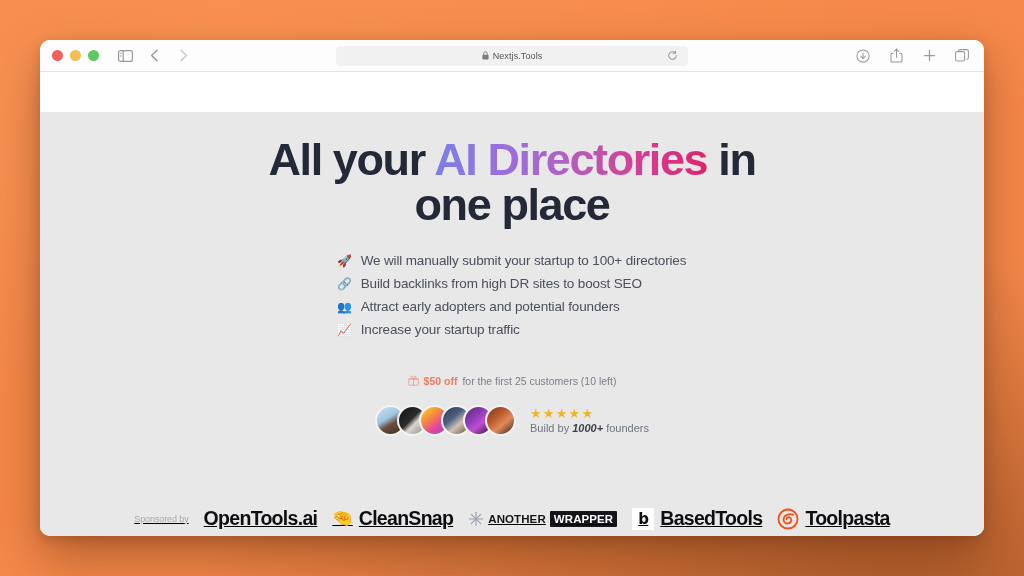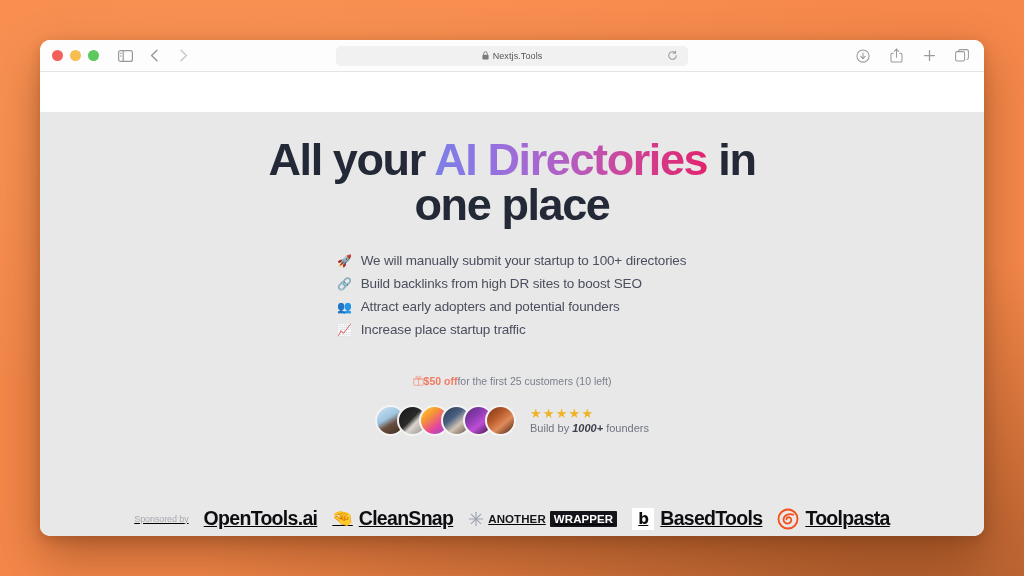--- a/index.html
+++ b/index.html
@@ -137,21 +137,21 @@
     padding:0 17px;
     display:flex; align-items:center; gap:9px;
     font-size:12.5px; font-weight:700; letter-spacing:-.1px;
     cursor:pointer;
     box-shadow:0 1px 2px rgba(0,0,0,.07);
   }
   .cta-rocket{ display:flex; }
 
   .offer{
     margin-top:13px;
-    display:flex; align-items:flex-start; 
+    display:flex; align-items:flex-start; gap:5px;
     font-size:10.5px; color:#7A7F8C;
   }
   .offer .gift{ color:#F0A090; display:flex; }
   .offer .price{ color:#F07A63; font-weight:600; }
 
   .social{
     margin-top:18px;
     display:flex; align-items:center; gap:14px;
   }
   .avatars{ display:flex; align-items:center; }
@@ -313,21 +313,21 @@
       <li class="bullet">
         <span class="bullet-ico">🔗</span>
         <span>Build backlinks from high DR sites to boost SEO</span>
       </li>
       <li class="bullet">
         <span class="bullet-ico">👥</span>
         <span>Attract early adopters and potential founders</span>
       </li>
       <li class="bullet">
         <span class="bullet-ico">📈</span>
-        <span>Increase place startup traffic</span>
+        <span>Increase your startup traffic</span>
       </li>
     </ul>
 
     <div class="cta-wrap">
 
       <div class="offer">
         <span class="gift">
           <svg width="11" height="11" viewBox="0 0 12 12" fill="none" stroke="currentColor" stroke-width="1">
             <rect x="0.8" y="4.3" width="10.4" height="6.9" rx="0.8"></rect>
             <line x1="0.3" y1="4.3" x2="11.7" y2="4.3"></line>

